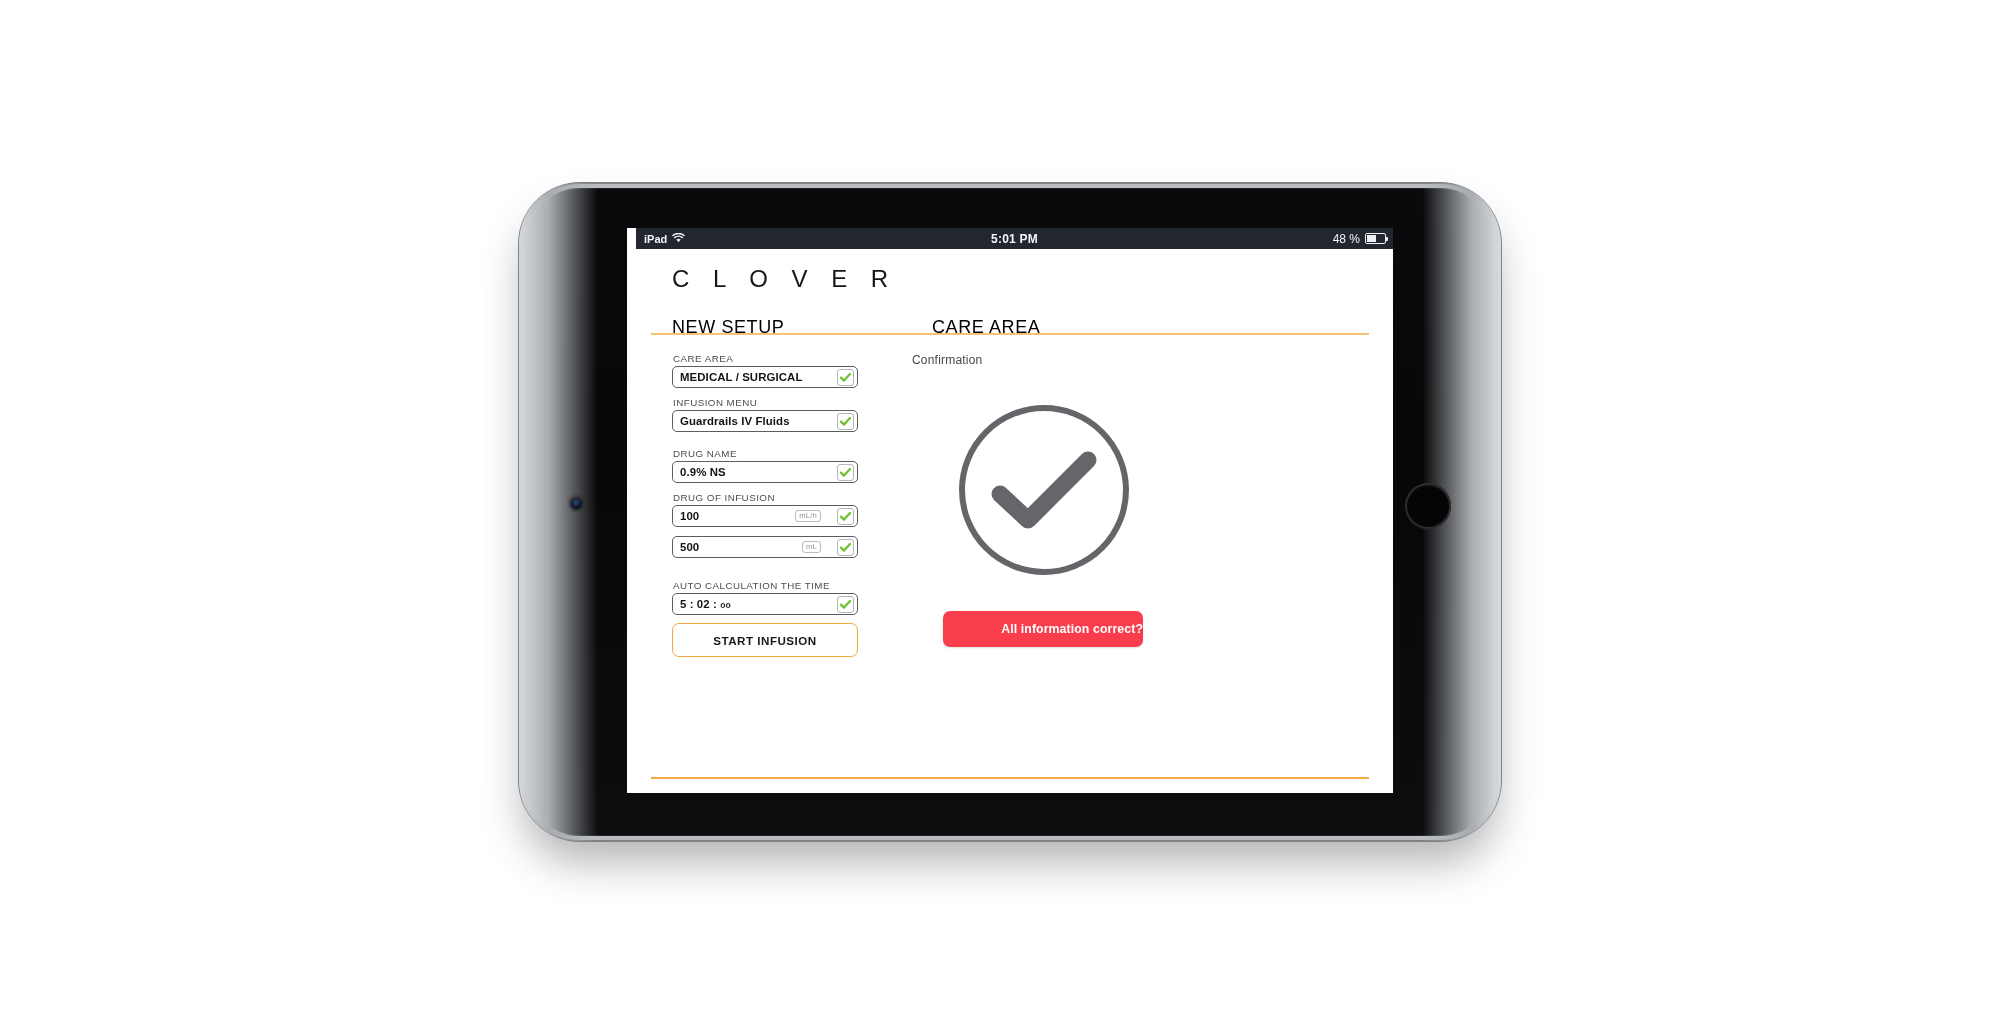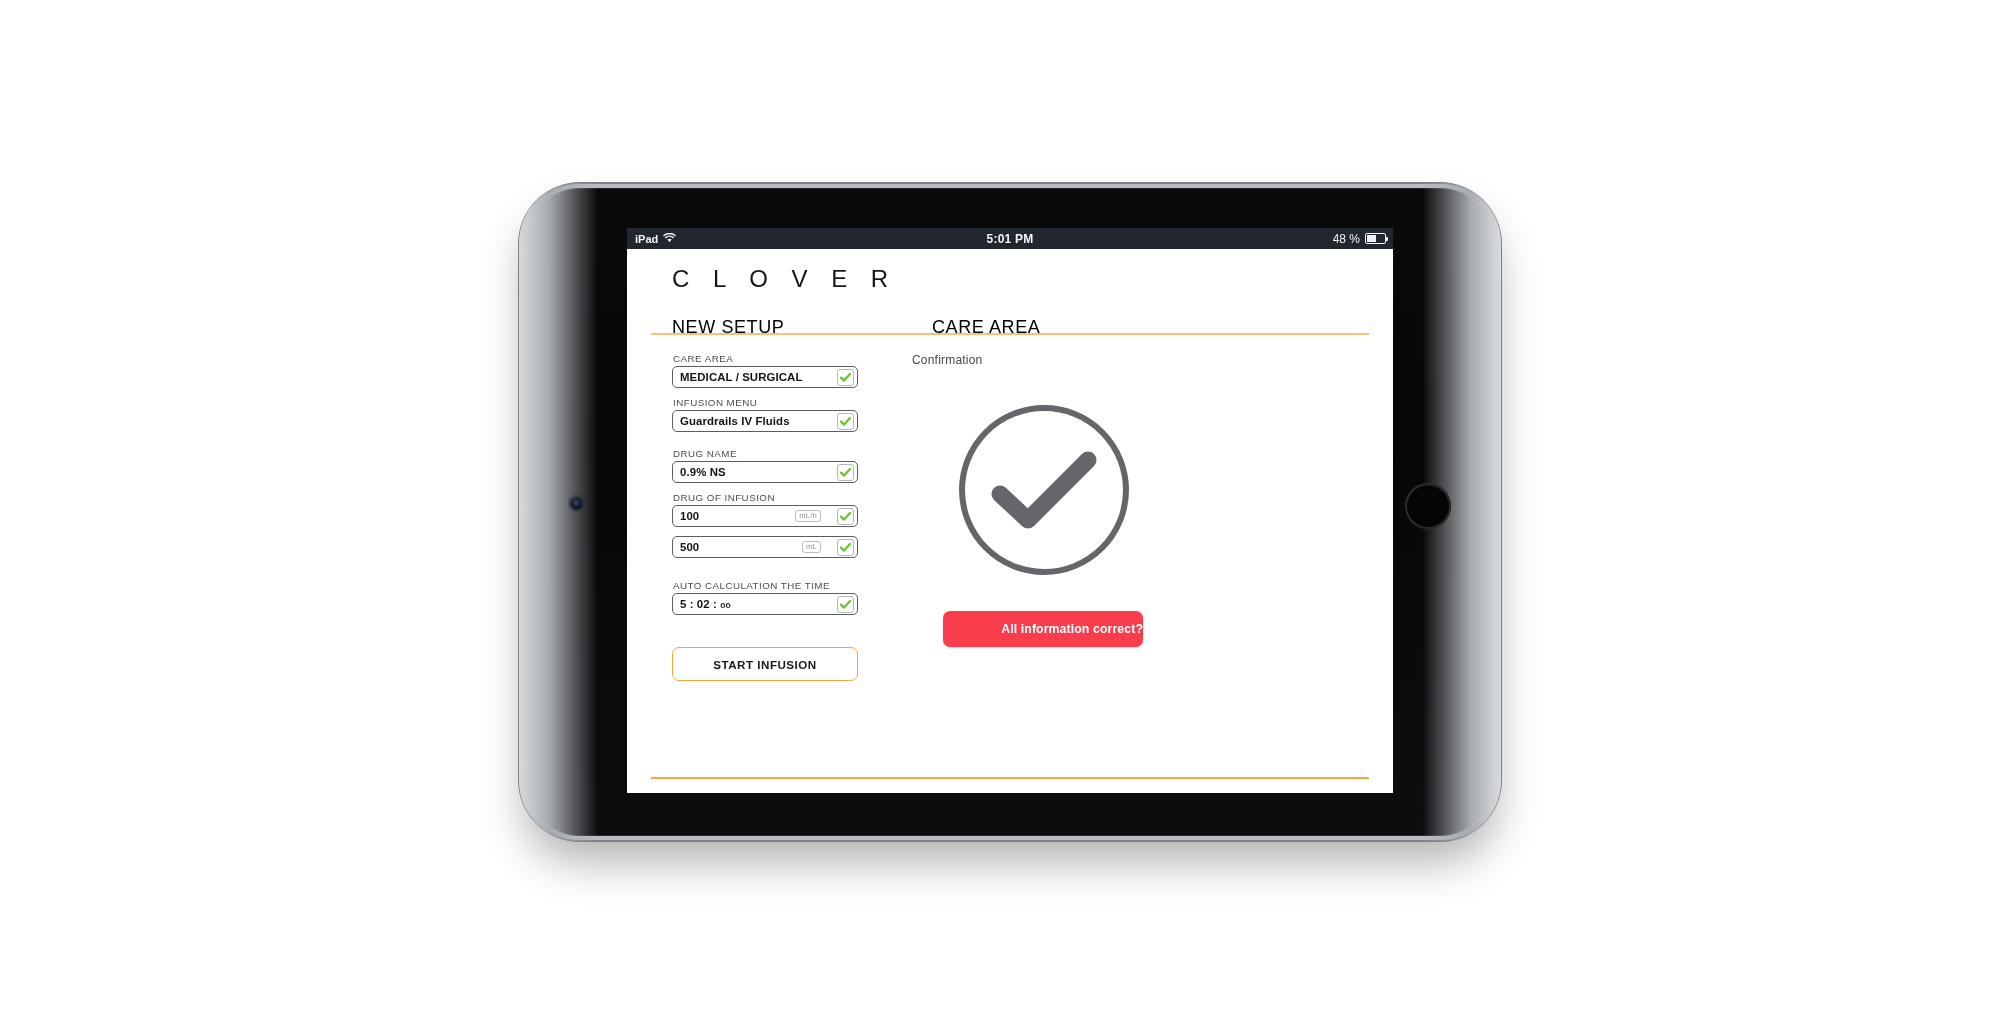--- a/index.html
+++ b/index.html
@@ -34,21 +34,21 @@
 
   
   .screen{
     position:absolute;left:103px;top:40px;width:766px;height:565px;
     background:#ffffff;overflow:hidden;
   }
 
   
   .statusbar{
     position:relative;height:21px;background:#22272f;color:#f2f4f6;
-    display:flex;align-items:center;font-size:11.5px;
+    display:flex;align-items:center;font-size:11.5px;margin-left:9px;
   }
   .sb-left{position:absolute;left:8px;display:flex;align-items:center;gap:5px;}
   .sb-center{position:absolute;left:0;right:0;text-align:center;font-weight:bold;font-size:12px;letter-spacing:.2px;}
   .sb-right{position:absolute;right:7px;display:flex;align-items:center;gap:5px;font-size:12px;}
   .sb-ipad{font-weight:bold;font-size:11px;}
   .wifi{display:inline-block;}
   .batt{
     position:relative;width:19px;height:9px;border:1px solid #eef0f2;border-radius:2px;
     display:inline-block;
   }
@@ -95,21 +95,21 @@
     font-size:7.6px;color:#8d9096;border:1px solid #b9bcc1;border-radius:3px;
     padding:1px 3px;margin-right:16px;line-height:1;letter-spacing:.2px;
   }
   .chk{
     width:15px;height:15px;border:1.3px solid #b4b7bc;border-radius:3px;
     display:flex;align-items:center;justify-content:center;flex:0 0 auto;margin-right:1px;background:#fff;
   }
   .chk svg{display:block;}
 
   .start-btn{
-    margin-top:32px;height:32px;border:1.6px solid #f4a83c;border-radius:7px;background:#fff;
+    margin-top:8px;height:32px;border:1.6px solid #f4a83c;border-radius:7px;background:#fff;
     display:flex;align-items:center;justify-content:center;cursor:pointer;
   }
   .start-btn span{font-size:11.6px;font-weight:bold;letter-spacing:.5px;color:#16181b;}
 
   
   .confirm-label{font-size:12px;color:#46494e;letter-spacing:.2px;}
   .check-circle{
     position:absolute;left:47px;top:52px;width:170px;height:170px;border-radius:50%;
     border:6px solid #646669;box-sizing:border-box;
     display:flex;align-items:center;justify-content:center;

